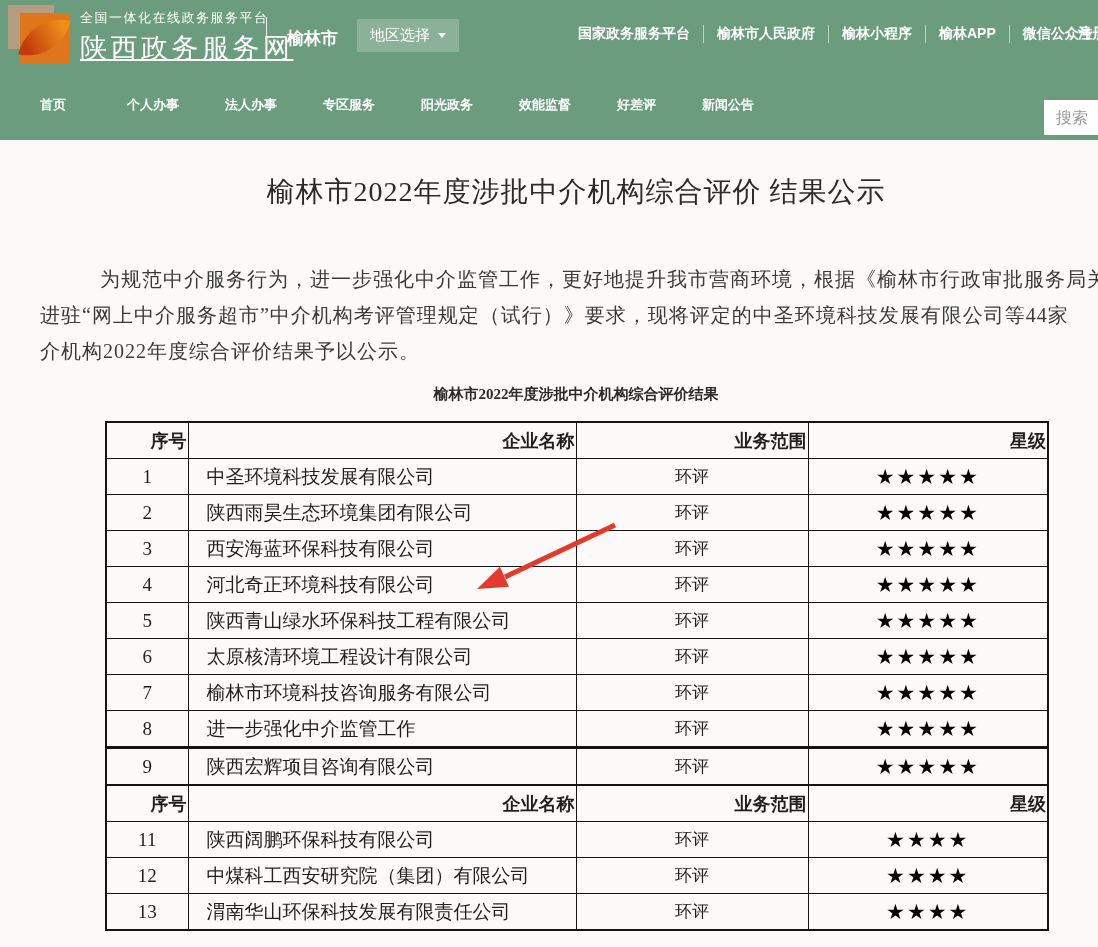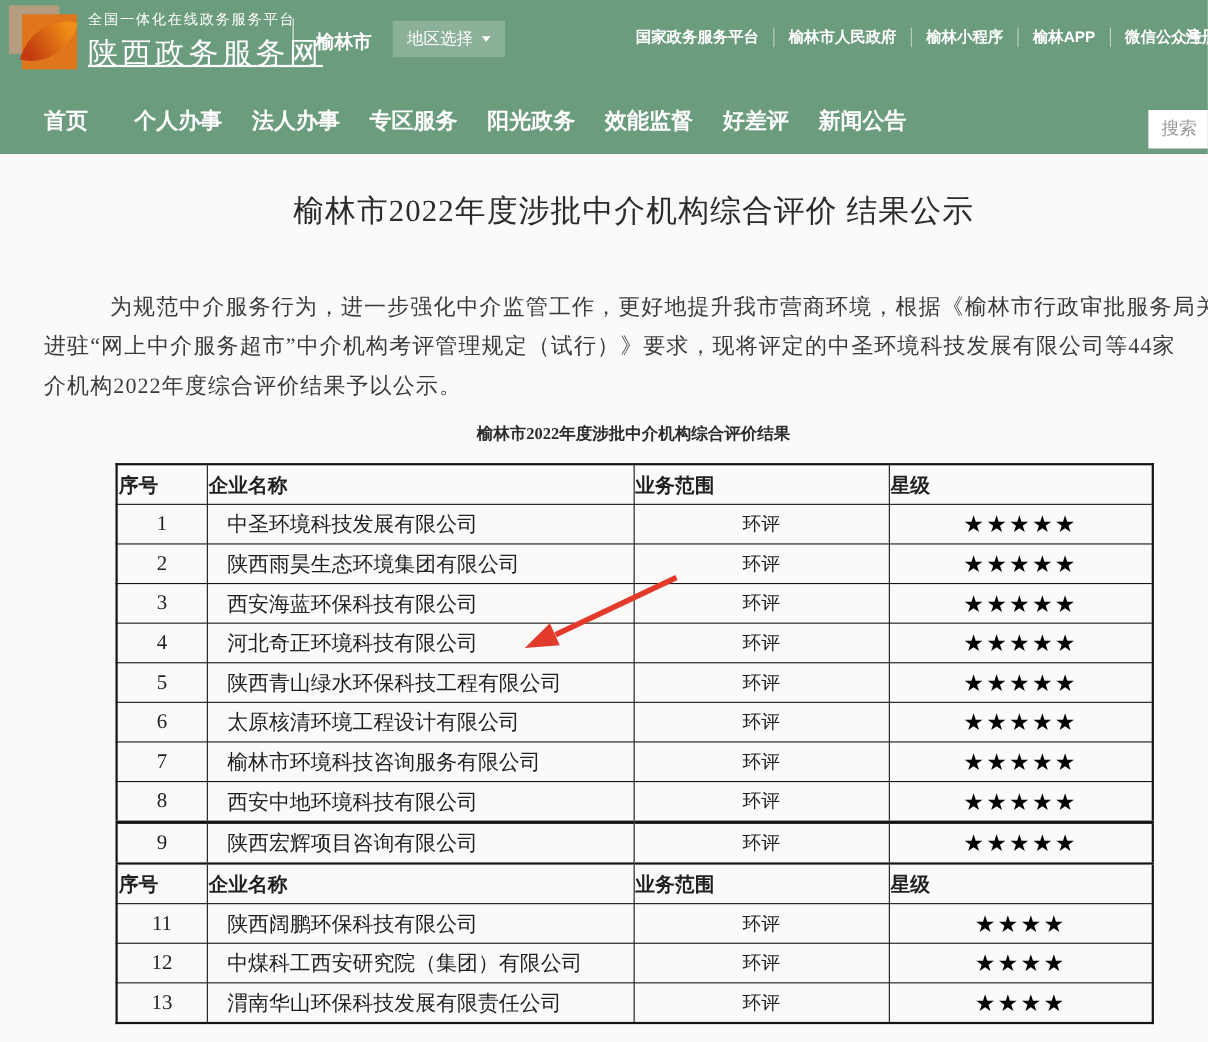--- a/index.html
+++ b/index.html
@@ -23,39 +23,39 @@
   .city-label{position:absolute;left:287px;top:27px;font-size:17px;font-weight:bold;color:#fff;}
   .region-btn{position:absolute;left:357px;top:19px;height:33px;padding:16px 13px;
     background:rgba(255,255,255,.22);color:#fff;font-size:15px;
     display:flex;align-items:center;gap:8px;border:none;cursor:pointer;}
   .caret-down{width:0;height:0;border-left:4px solid transparent;border-right:4px solid transparent;border-top:5px solid #fff;}
   .top-links{position:absolute;left:578px;top:25px;display:flex;color:#fff;font-size:14px;font-weight:bold;}
   .top-link{padding:0 13px;border-right:1px solid rgba(255,255,255,.55);white-space:nowrap;cursor:pointer;}
   .top-link:first-child{padding-left:0;}
   .top-link:last-child{border-right:none;}
   .register{position:absolute;left:1078px;top:24px;font-size:14.5px;color:#fff;white-space:nowrap;font-weight:bold;cursor:pointer;}
-  .nav{position:absolute;left:40px;top:96px;display:flex;gap:27px;color:#fff;font-size:20px;font-weight:bold;}
+  .nav{position:absolute;left:40px;top:96px;display:flex;gap:46px;color:#fff;font-size:13px;font-weight:bold;}
   .nav-item{white-space:nowrap;cursor:pointer;}
   .nav-item.first{margin-right:15px;}
   .search-box{position:absolute;left:1044px;top:100px;width:100px;height:35px;background:#fff;border:none;
     padding:0 0 0 12px;font-size:16px;color:#333;outline:none;box-sizing:border-box;
     font-family:"Liberation Sans",sans-serif;}
   .search-box::placeholder{color:#9a9a9a;opacity:1;}
   
   .doc{position:absolute;left:0;top:140px;width:1152px;height:807px;
     font-family:"Liberation Serif","DejaVu Serif",serif;color:#1f1f1f;}
   .doc-title{margin:33px 0 0 0;text-align:center;font-size:28px;letter-spacing:1px;color:#2b2b2b;white-space:nowrap;}
   .doc-para{margin-top:50px;font-size:20px;line-height:36px;color:#3a3a3a;letter-spacing:1px;}
   .para-line{white-space:nowrap;padding-left:40px;}
   .para-line.first{padding-left:100px;}
   .table-caption{margin-top:16px;text-align:center;font-size:15px;font-weight:bold;color:#2b2b2b;}
   table.eval{margin:17px 0 0 105px;border-collapse:collapse;width:942px;table-layout:fixed;
     border:2px solid #141414;background:transparent;}
   table.eval th,table.eval td{border:1px solid #141414;height:33px;vertical-align:middle;}
-  table.eval th{font-size:18px;font-weight:bold;text-align:left;}
+  table.eval th{font-size:18px;font-weight:bold;text-align:right;}
   td.no{text-align:center;font-size:19px;}
   td.name{text-align:left;padding-left:18px;font-size:19px;white-space:nowrap;overflow:hidden;}
   td.scope{text-align:center;font-size:17px;}
   td.stars{text-align:center;font-size:21px;letter-spacing:2px;color:#000;
     font-family:"DejaVu Sans",sans-serif;font-weight:bold;}
   tr.thick-bottom td{border-bottom:3px solid #141414;}
   tr.header-repeat th{border-top:2px solid #141414;}
   
   .arrow-overlay{position:absolute;left:455px;top:515px;width:170px;height:85px;pointer-events:none;}
 </style>
@@ -159,21 +159,21 @@
           <td class="stars">★★★★★</td>
         </tr>
         <tr>
           <td class="no">7</td>
           <td class="name">榆林市环境科技咨询服务有限公司</td>
           <td class="scope">环评</td>
           <td class="stars">★★★★★</td>
         </tr>
         <tr class="thick-bottom">
           <td class="no">8</td>
-          <td class="name">西安中地环境科技有限公司</td>
+          <td class="name">进一步强化中介监管工作</td>
           <td class="scope">环评</td>
           <td class="stars">★★★★★</td>
         </tr>
         <tr>
           <td class="no">9</td>
           <td class="name">陕西宏辉项目咨询有限公司</td>
           <td class="scope">环评</td>
           <td class="stars">★★★★★</td>
         </tr>
         <tr class="header-repeat">

